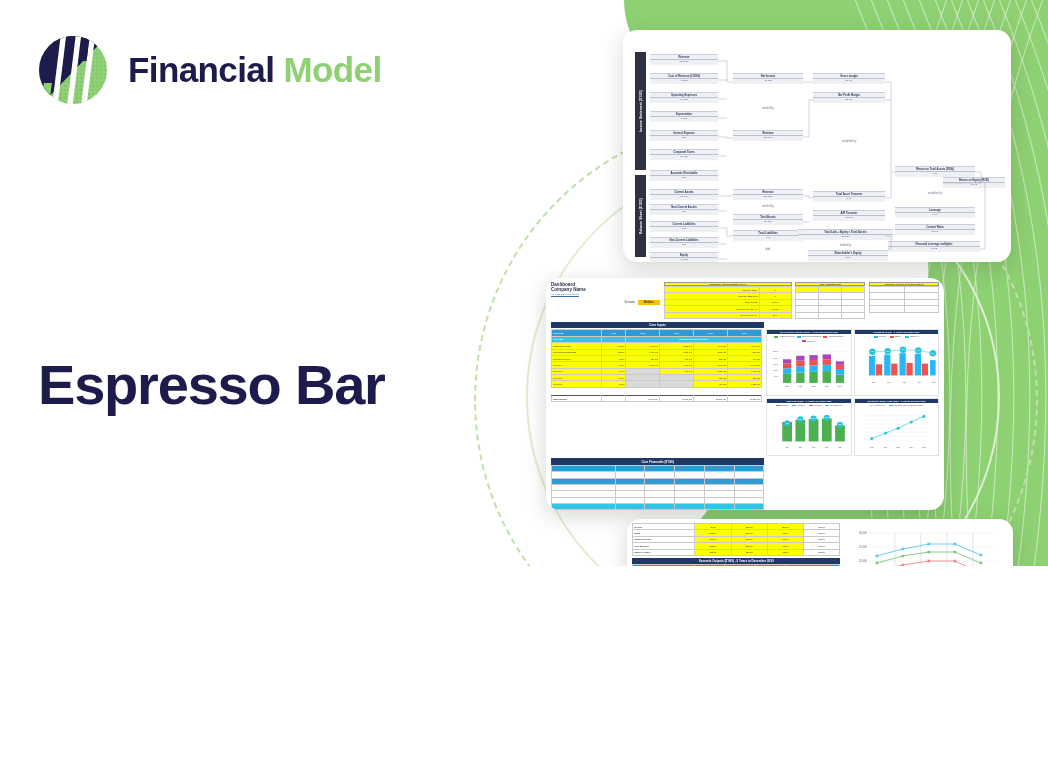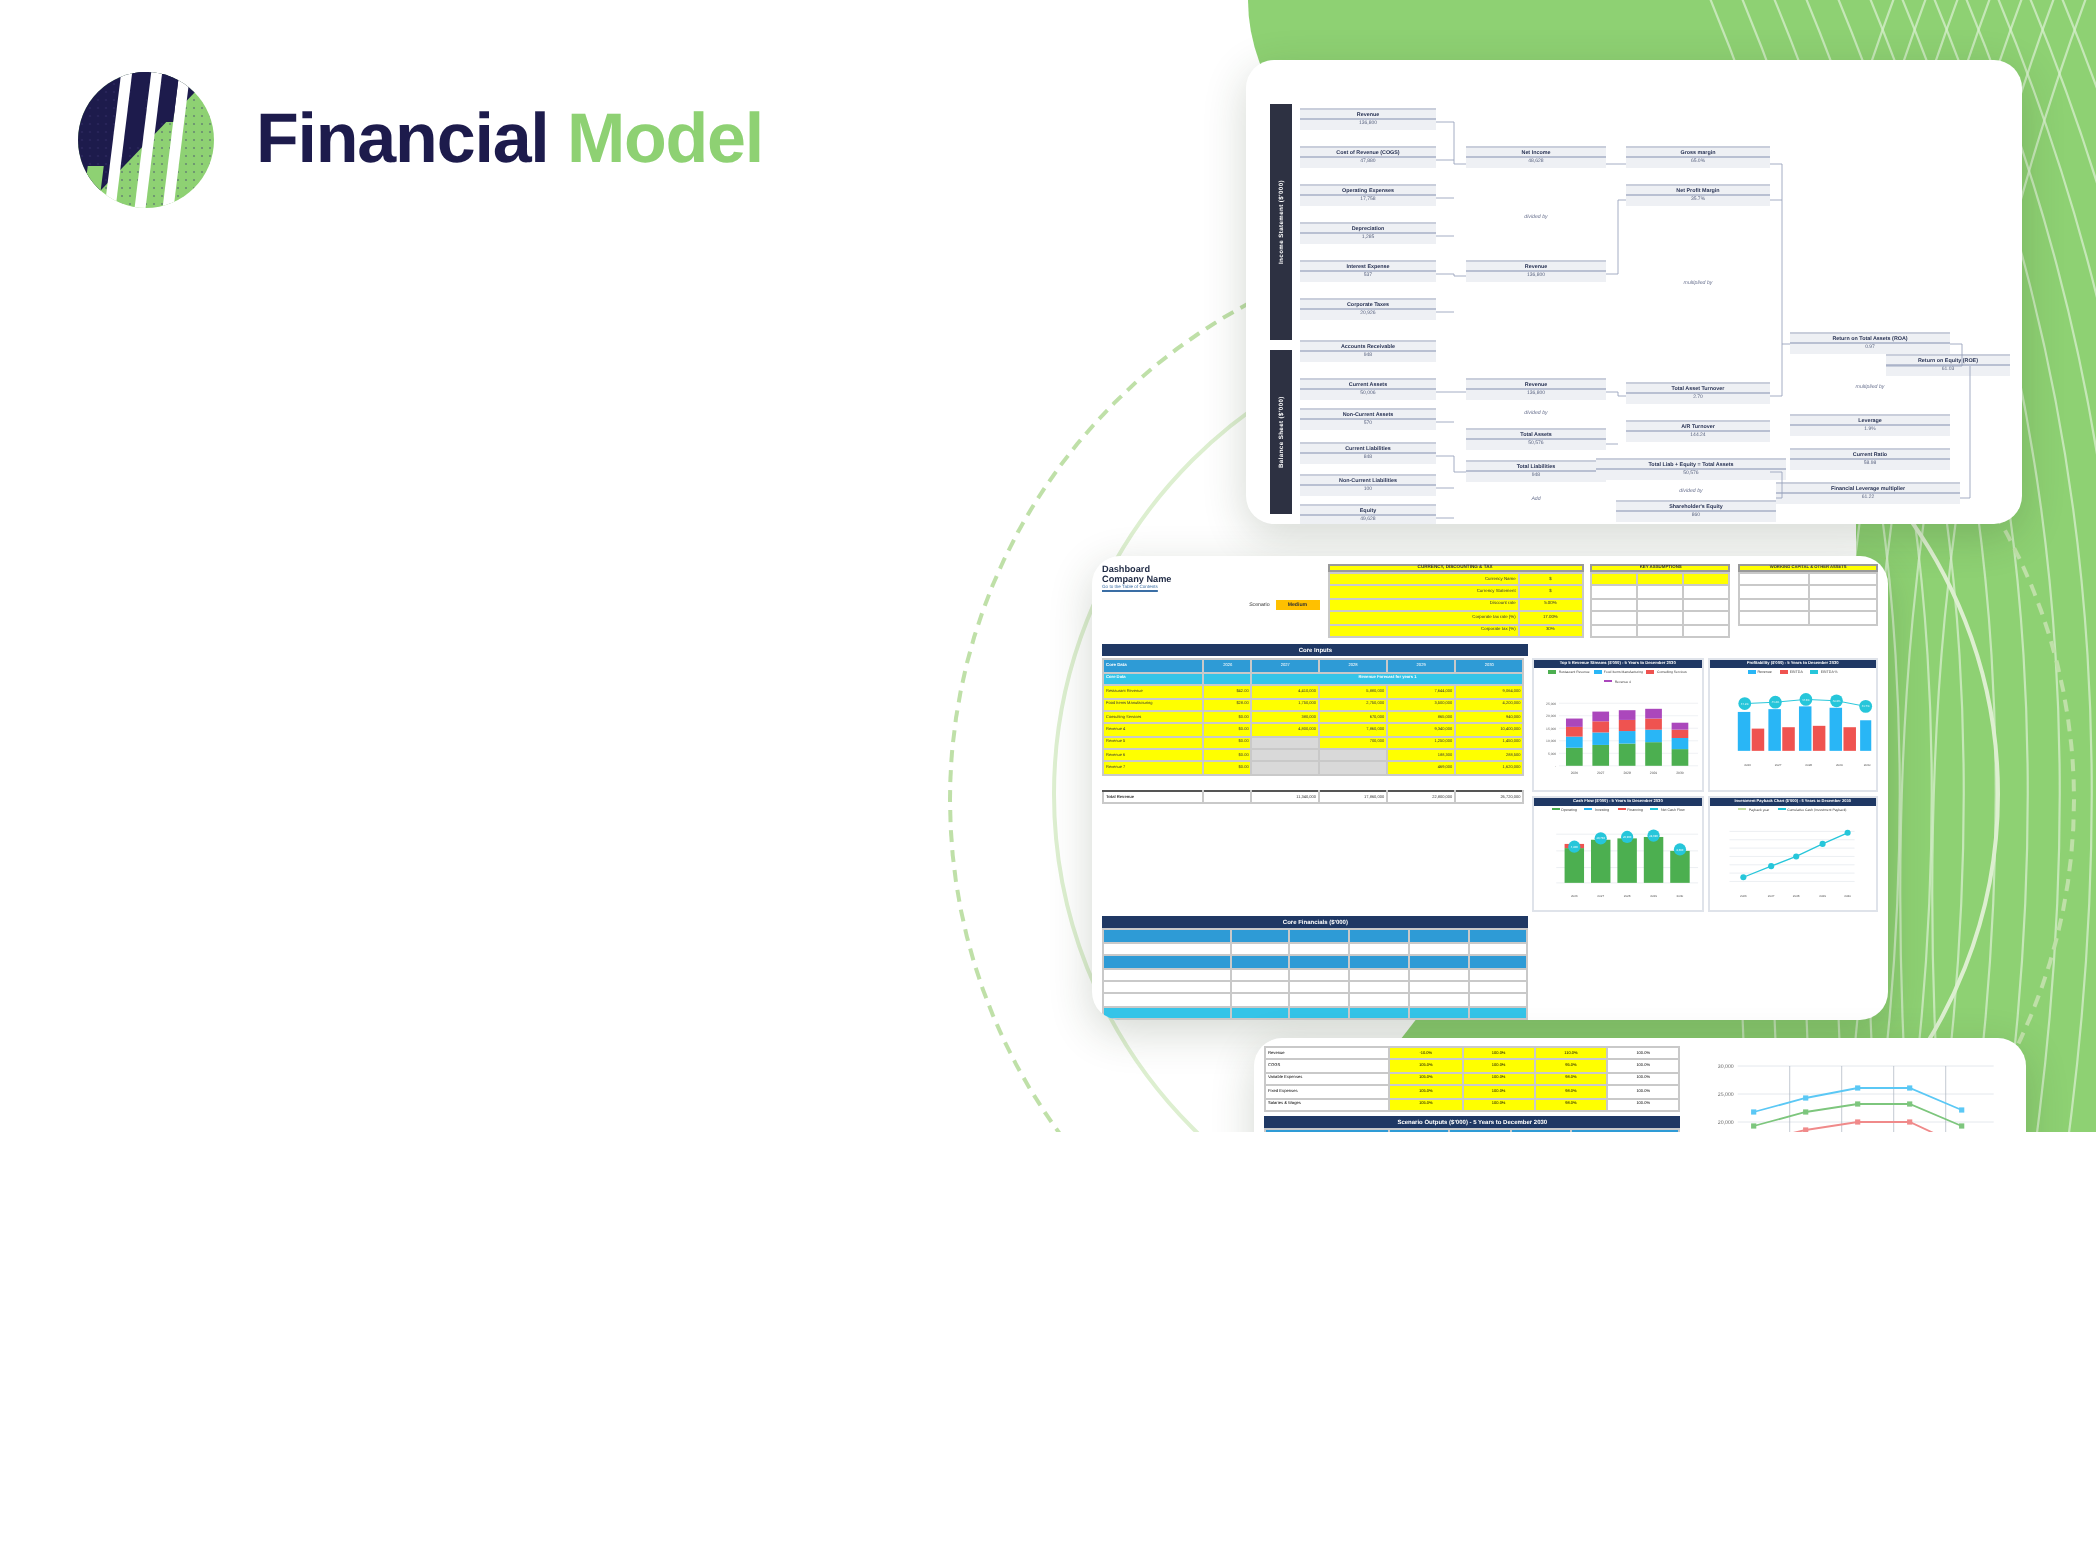--- a/index.html
+++ b/index.html
@@ -138,20 +138,21 @@
           </g>
           <g fill="#8ed173">
             <rect x="14" y="50" width="8" height="26" transform="skewX(-7)"></rect>
           </g>
         </g>
       </svg>
     </div>
     <div class="logo-text"><span>Financial </span><span class="grn">Model</span></div>
   </div>
 
+  <div class="main-title">Espresso Bar</div>
 
   <div class="app-icons">
     <div class="app-ico">
       <svg viewBox="0 0 85 85" width="85" height="85">
         <rect x="25" y="4" width="56" height="76" rx="2" fill="#21a366"></rect>
         <rect x="25" y="4" width="28" height="25" fill="#33c481"></rect>
         <rect x="53" y="4" width="28" height="25" fill="#21a366"></rect>
         <rect x="25" y="29" width="28" height="25" fill="#107c41"></rect>
         <rect x="53" y="29" width="28" height="25" fill="#185c37"></rect>
         <rect x="25" y="54" width="56" height="26" fill="#107c41"></rect>

